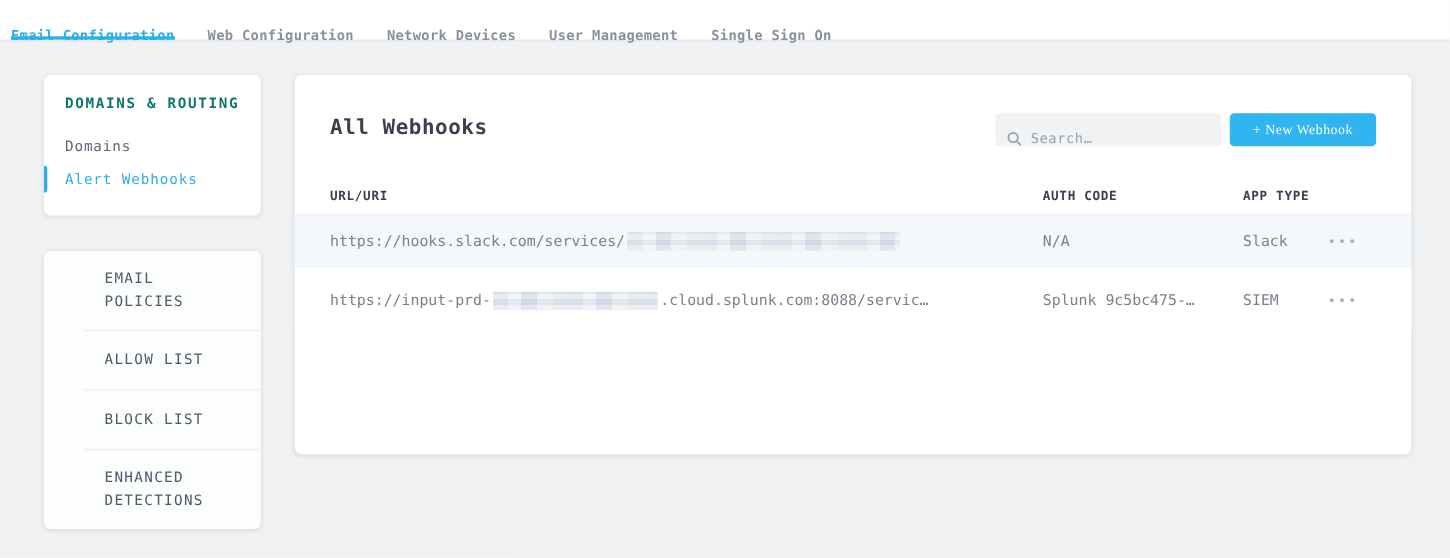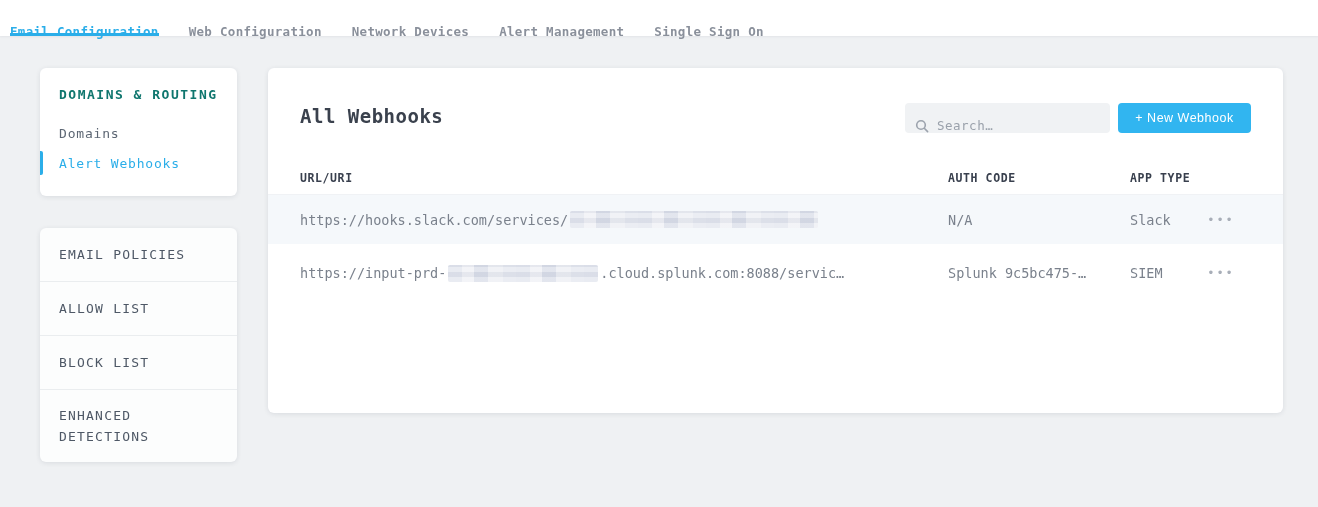--- a/index.html
+++ b/index.html
@@ -46,20 +46,21 @@
     position:absolute; left:0; top:3px; bottom:3px; width:3px;
     background:#2BAEE9; border-radius:0 2px 2px 0;
   }
 
   .card-sections { left:40px; top:228px; background:#FCFDFD; }
   .section-item {
     min-height:54px; display:flex; align-items:center;
     padding:15px 19px; font-size:13px; letter-spacing:1.2px;
     color:#4E5866; cursor:pointer; border-bottom:1px solid #EAEDEF;
     line-height:21px;
+    margin-left:36px;
   }
   .section-item:last-child { border-bottom:none; }
 
   
   .panel {
     position:absolute; left:268px; top:68px; width:1015px; height:345px;
     background:#FFFFFF; border-radius:6px;
     box-shadow:0 1px 5px rgba(25,35,60,.10);
   }
   .panel-title {
@@ -73,21 +74,21 @@
   }
   .searchbox input {
     border:none; outline:none; background:transparent; flex:1;
     font-family:inherit; font-size:12.5px; letter-spacing:.5px; color:#4E5866;
   }
   .searchbox input::placeholder { color:#9AA1AB; }
   .search-icon { flex:0 0 auto; display:flex; }
   .new-btn {
     position:absolute; left:850px; top:35px; width:133px; height:30px;
     background:#31B5F0; border:none; border-radius:4px; cursor:pointer;
-    color:#FFFFFF; font-family:Liberation Sans, sans-serif; font-size:12.5px; letter-spacing:.5px;
+    color:#FFFFFF; font-family:Liberation Serif, serif; font-size:12.5px; letter-spacing:.5px;
   }
 
   .thead { position:absolute; left:0; top:94px; width:100%; height:33px;
     border-bottom:1px solid #F0F2F5; }
   .th {
     position:absolute; top:9px; font-size:11.5px; font-weight:600;
     letter-spacing:.6px; color:#39404E; white-space:nowrap;
   }
   .th-url  { left:32px; }
   .th-auth { left:680px; }
@@ -118,21 +119,21 @@
   .redact-0 { width:248px; }
   .redact-1 { width:150px; margin-right:2px; }
 </style>
 </head>
 <body>
 
 <nav class="topnav">
   <div class="tab active">Email Configuration</div>
   <div class="tab">Web Configuration</div>
   <div class="tab">Network Devices</div>
-  <div class="tab">Alert Management</div>
+  <div class="tab">User Management</div>
   <div class="tab">Single Sign On</div>
 </nav>
 
 <aside class="card card-domains">
   <div class="card-heading">DOMAINS &amp; ROUTING</div>
   <div class="side-item">
     <span>Domains</span>
   </div>
   <div class="side-item active">
     <span class="active-bar"></span>

